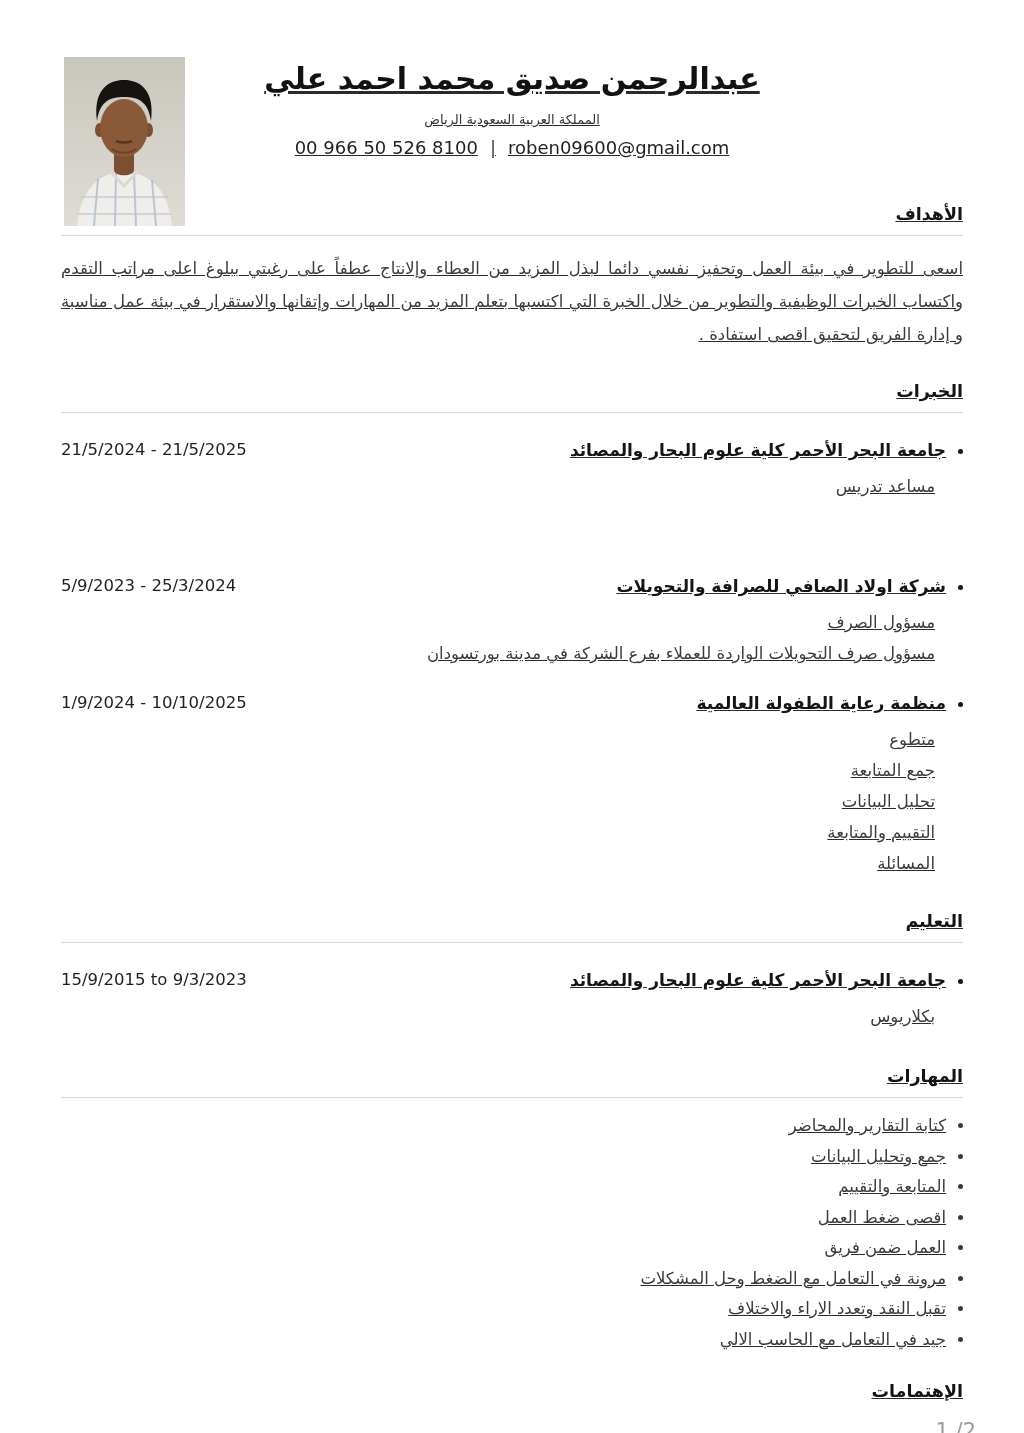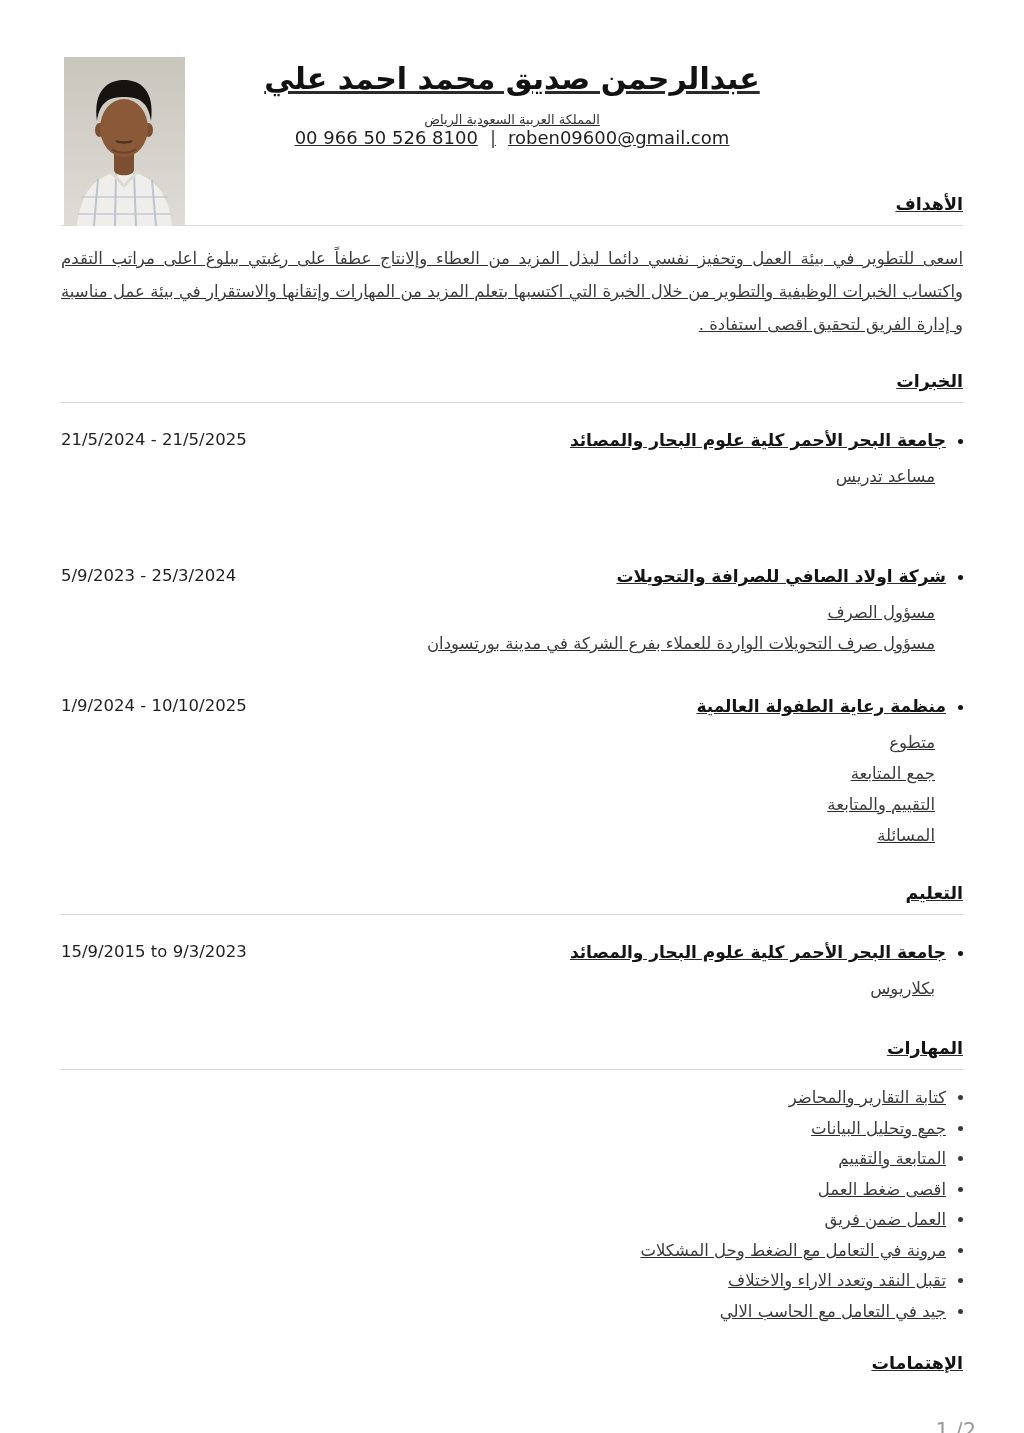--- a/index.html
+++ b/index.html
@@ -18,37 +18,37 @@
   }
   .photo {
     position:absolute; top:57px; left:64px;
     width:121px; height:169px; overflow:hidden;
   }
   .photo svg { display:block; }
 
   .header { text-align:center; padding-top:58px; }
   .name { font-size:30px; font-weight:bold; color:#121212; line-height:1.4; }
   .location { margin-top:12px; font-size:13px; color:#333333; }
-  .contact { font-size:18px; color:#1f1f1f; direction:ltr; }
+  .contact { margin-top:10px; font-size:18px; color:#1f1f1f; direction:ltr; }
   .contact .sep { margin:0 12px; color:#444444; }
 
   .section-title { font-size:17.5px; font-weight:bold; color:#141414; line-height:24px; }
   .rule { border:none; border-top:1px solid #d8d8d8; margin-top:9px; }
 
   .section-objectives { margin-top:44px; }
   .objective-text {
     margin-top:16px; font-size:16.5px; line-height:33px;
     color:#3a3a3a; text-align:justify;
   }
 
   .section-experience { margin-top:28px; }
   .entry { position:relative; }
   .entry-m1 { margin-top:25px; }
   .entry-m2 { margin-top:72px; }
-  .entry-m3 { margin-top:35px; }
+  .entry-m3 { margin-top:22px; }
   .entry-dates {
     position:absolute; left:0; top:2px; direction:ltr;
     font-size:16.5px; color:#1f1f1f; white-space:nowrap;
   }
   ul.entry-title-list { list-style:disc; padding-right:17px; margin:0; }
   ul.entry-title-list li {
     font-size:17px; font-weight:bold; color:#151515; line-height:24px;
   }
   .entry-details { padding-right:28px; margin-top:9px; font-size:16.5px; color:#3a3a3a; }
   .entry-details .detail { line-height:31px; }
@@ -141,20 +141,21 @@
     </div>
 
     <div class="entry entry-m3">
       <div class="entry-dates">1/9/2024 - 10/10/2025</div>
       <ul class="entry-title-list">
         <li>منظمة رعاية الطفولة العالمية</li>
       </ul>
       <div class="entry-details">
         <div class="detail">متطوع</div>
         <div class="detail">جمع المتابعة</div>
+        <div class="detail">تحليل البيانات</div>
         <div class="detail">التقييم والمتابعة</div>
         <div class="detail">المسائلة</div>
       </div>
     </div>
   </div>
 
   <div class="section section-education">
     <div class="section-title">التعليم</div>
     <hr class="rule">
 

